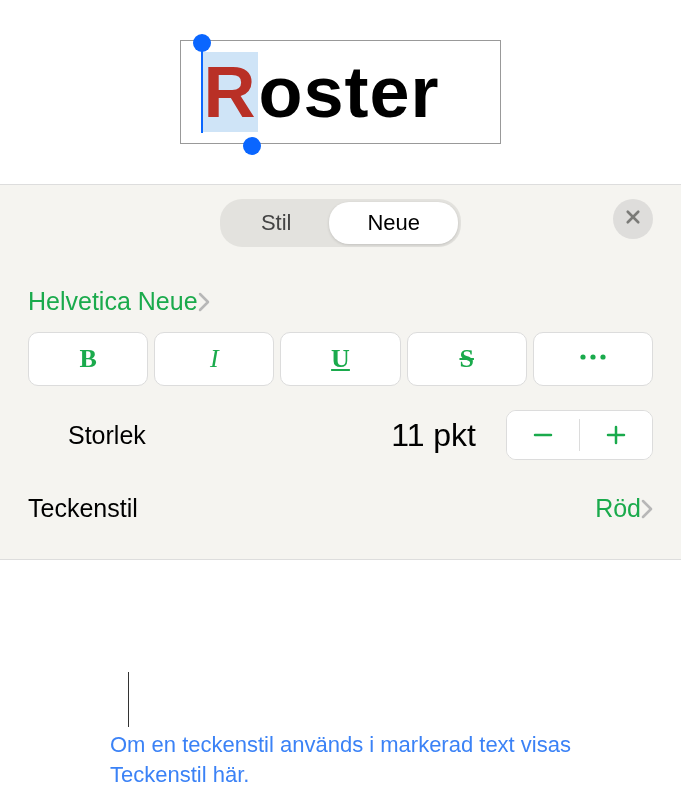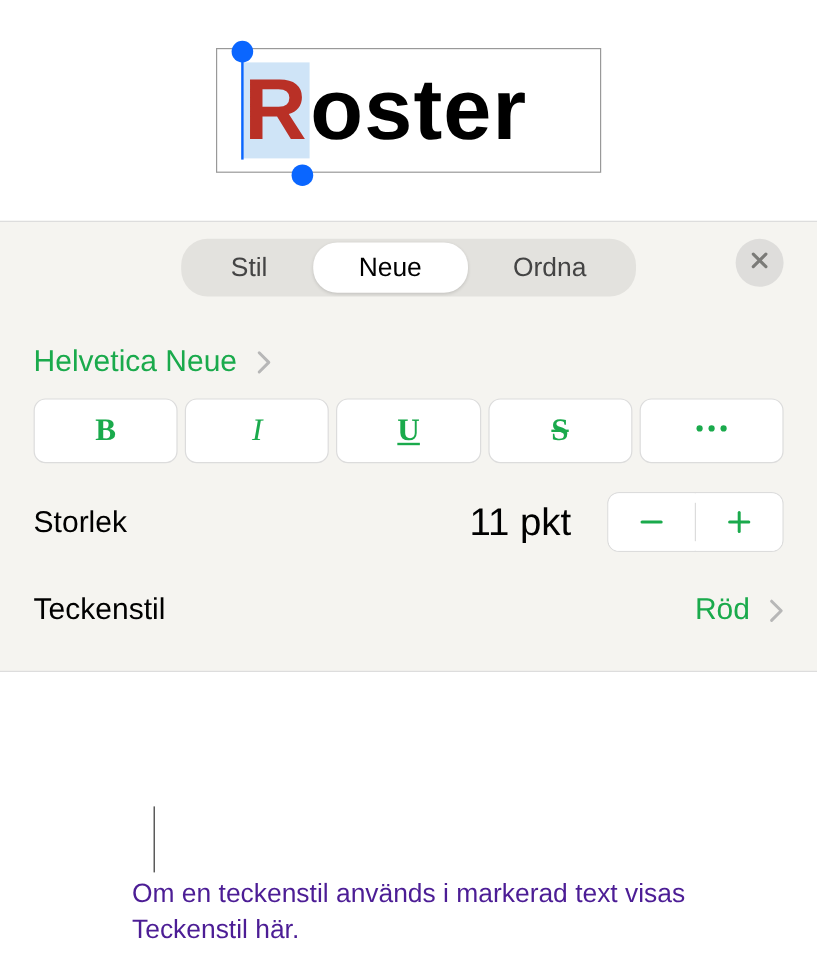--- a/index.html
+++ b/index.html
@@ -101,21 +101,21 @@
 
   .row {
     display: flex;
     align-items: center;
     padding: 16px 28px;
     font-size: 25px;
     color: #000;
     position: relative;
   }
   .row .label { flex: 1; }
-  .row .value { color: #1aaa4c; font-size: 25px; margin-right: 16px; }
+  .row .value { color: #1aaa4c; font-size: 25px; margin-right: 0; }
   .chevron {
     color: #b7b7b7;
     font-size: 22px;
   }
   .chevron svg { width: 12px; height: 20px; display: block; }
 
   .style-buttons {
     display: flex;
     gap: 6px;
     padding: 0 28px 14px;
@@ -135,20 +135,21 @@
     font-weight: 600;
   }
   .style-btn svg { width: 22px; height: 22px; }
   .style-btn.more svg { width: 30px; }
 
   .size-row {
     display: flex;
     align-items: center;
     padding: 10px 28px 18px;
     font-size: 25px;
+    margin-left: 40px;
   }
   .size-row .label { flex: 1; }
   .size-value { margin-right: 30px; font-size: 32px; }
   .stepper {
     display: flex;
     background: #fff;
     border: 1px solid #dcdcdc;
     border-radius: 10px;
     overflow: hidden;
     height: 50px;
@@ -183,21 +184,21 @@
     top: 672px;
     width: 1px;
     height: 55px;
     background: #333;
   }
   .callout-text {
     position: absolute;
     left: 110px;
     top: 730px;
     font-size: 22px;
-    color: #4c1d95;
+    color: #3b82f6;
     line-height: 1.35;
     max-width: 470px;
   }
 </style>
 </head>
 <body>
 
 <div class="canvas-area">
   <div class="text-box">
     <div class="cursor-bar"></div>
@@ -206,21 +207,20 @@
     <span class="word"><span class="first-letter">R</span><span>oster</span></span>
   </div>
 </div>
 
 <div class="panel">
 
   <div class="tabs-row">
     <div class="segmented">
       <div class="seg">Stil</div>
       <div class="seg active">Neue</div>
-      <div class="seg">Ordna</div>
     </div>
     <div class="close-btn">
       <span>
         <svg viewBox="0 0 24 24" fill="none" stroke="#7b7b78" stroke-width="3.5" stroke-linecap="round">
             <line x1="5" y1="5" x2="19" y2="19"></line>
             <line x1="19" y1="5" x2="5" y2="19"></line>
           </svg>
       </span>
     </div>
   </div>

